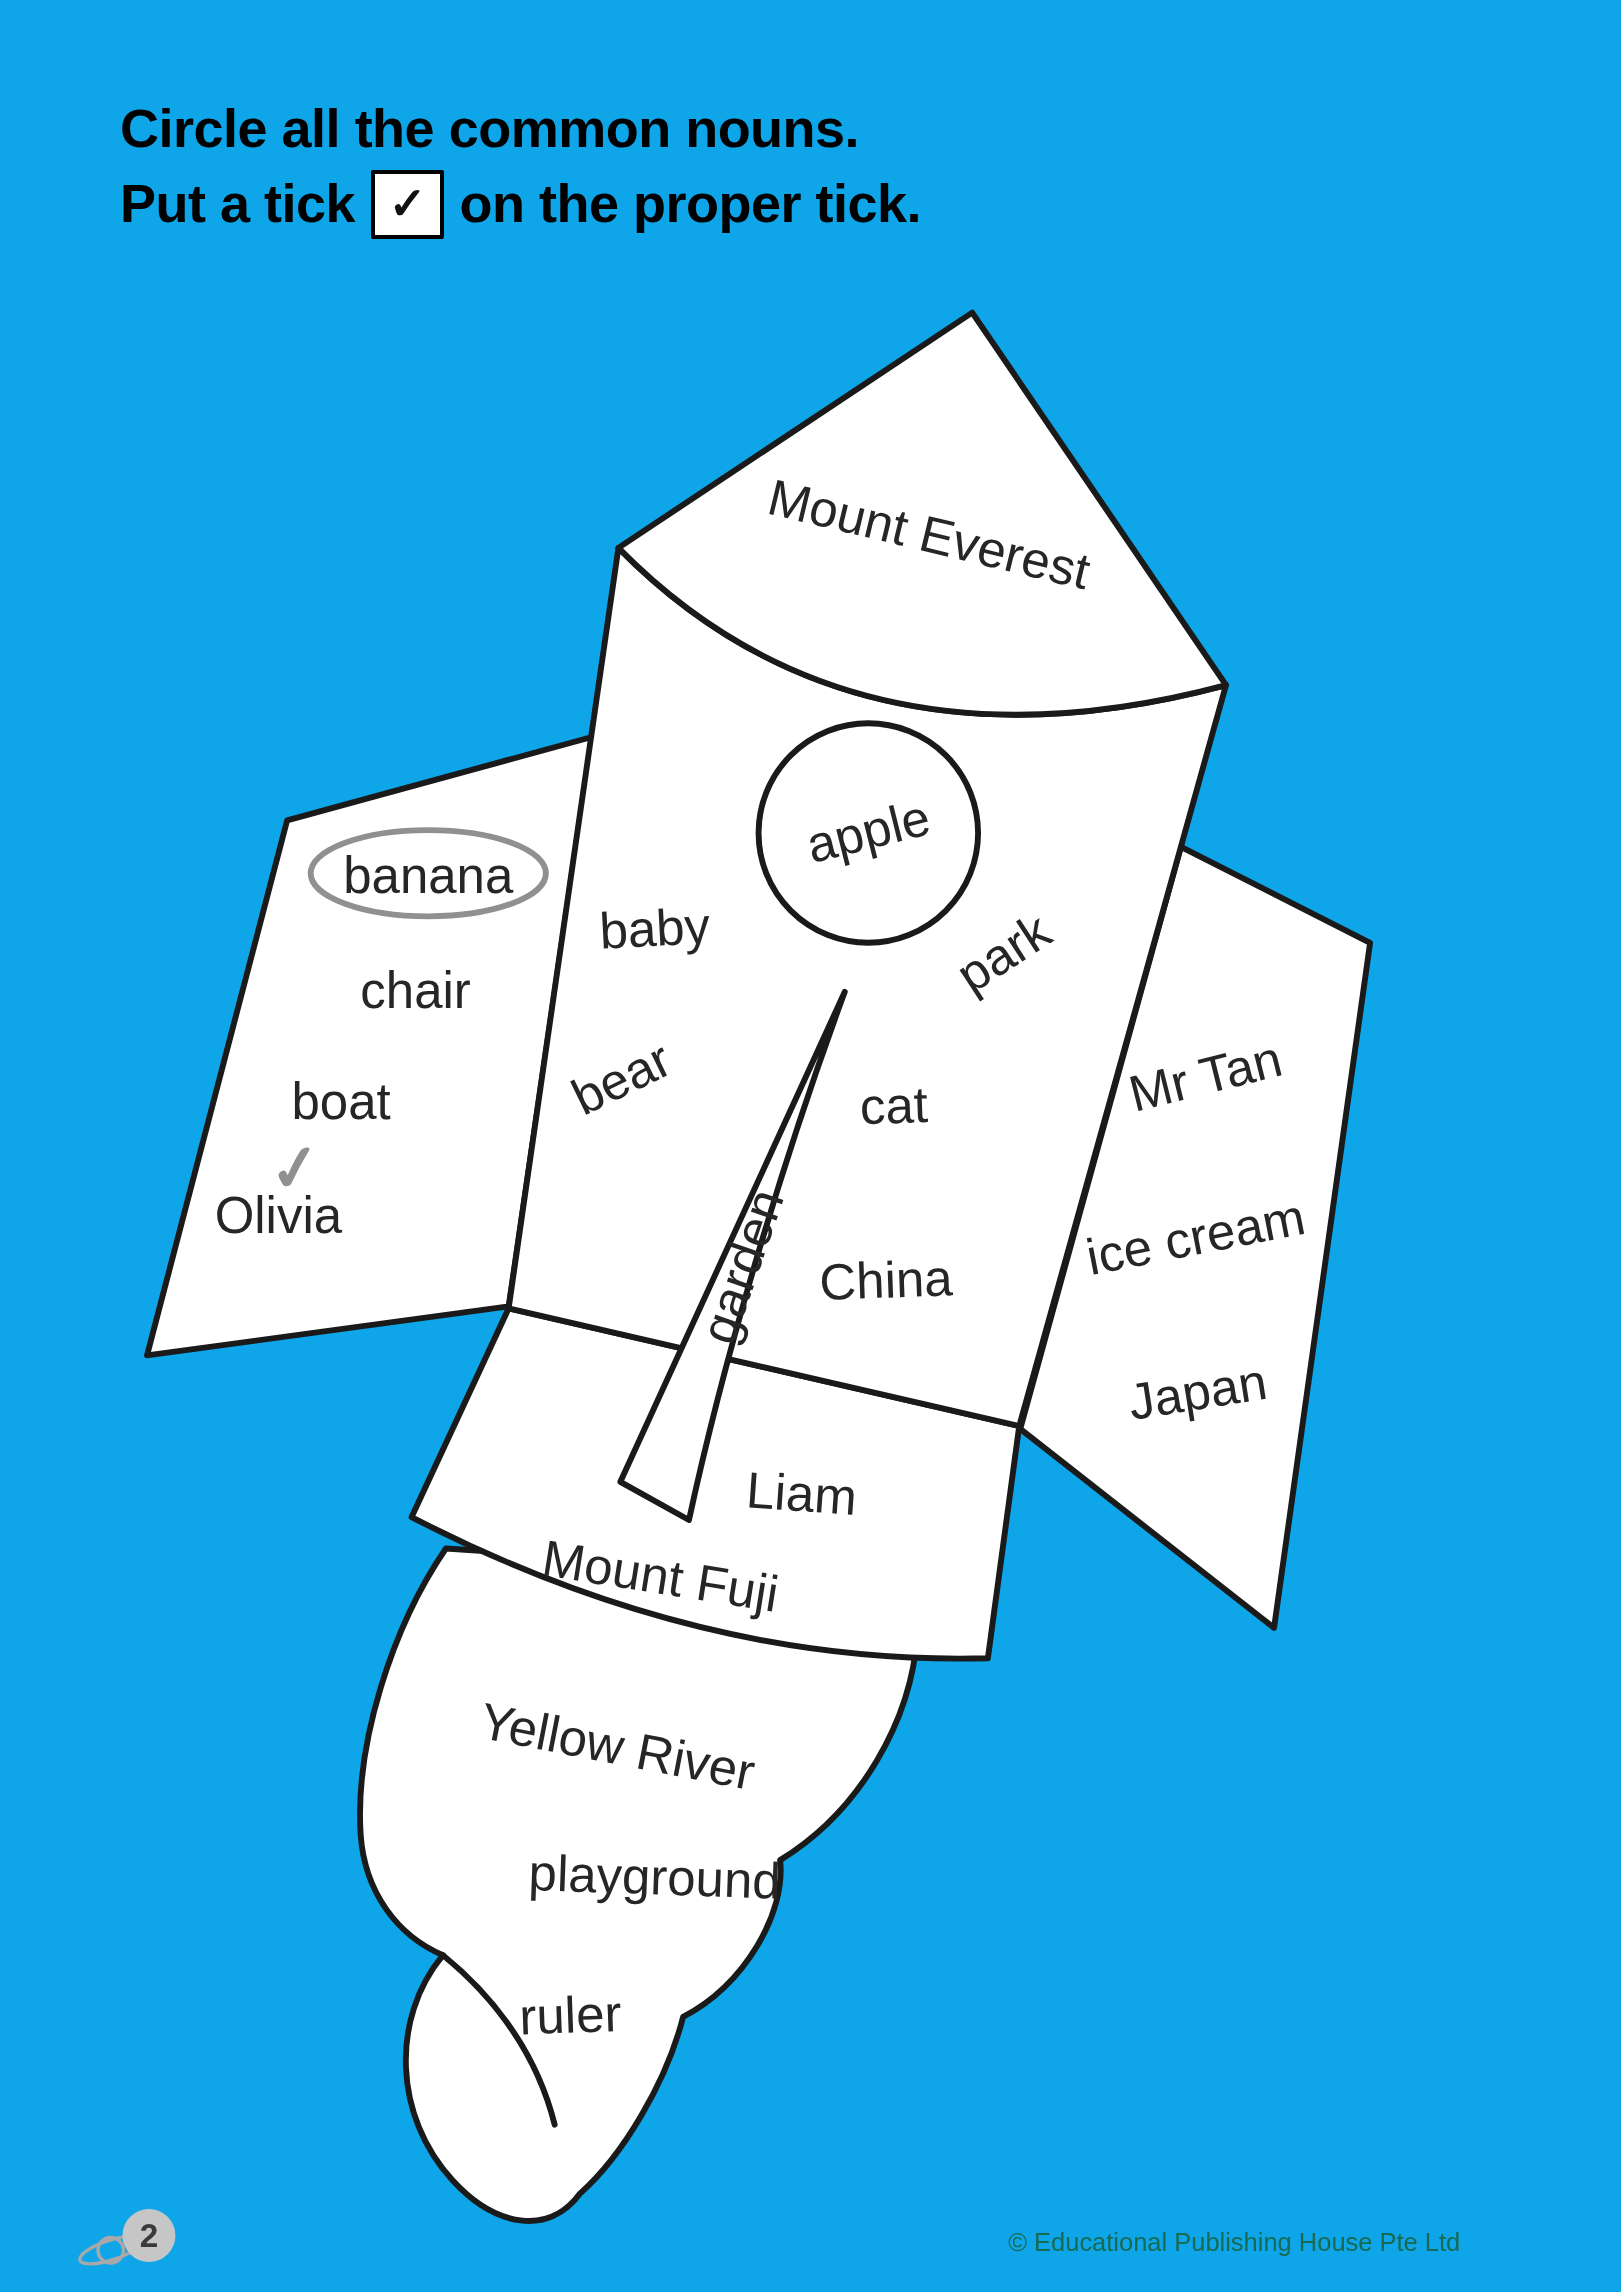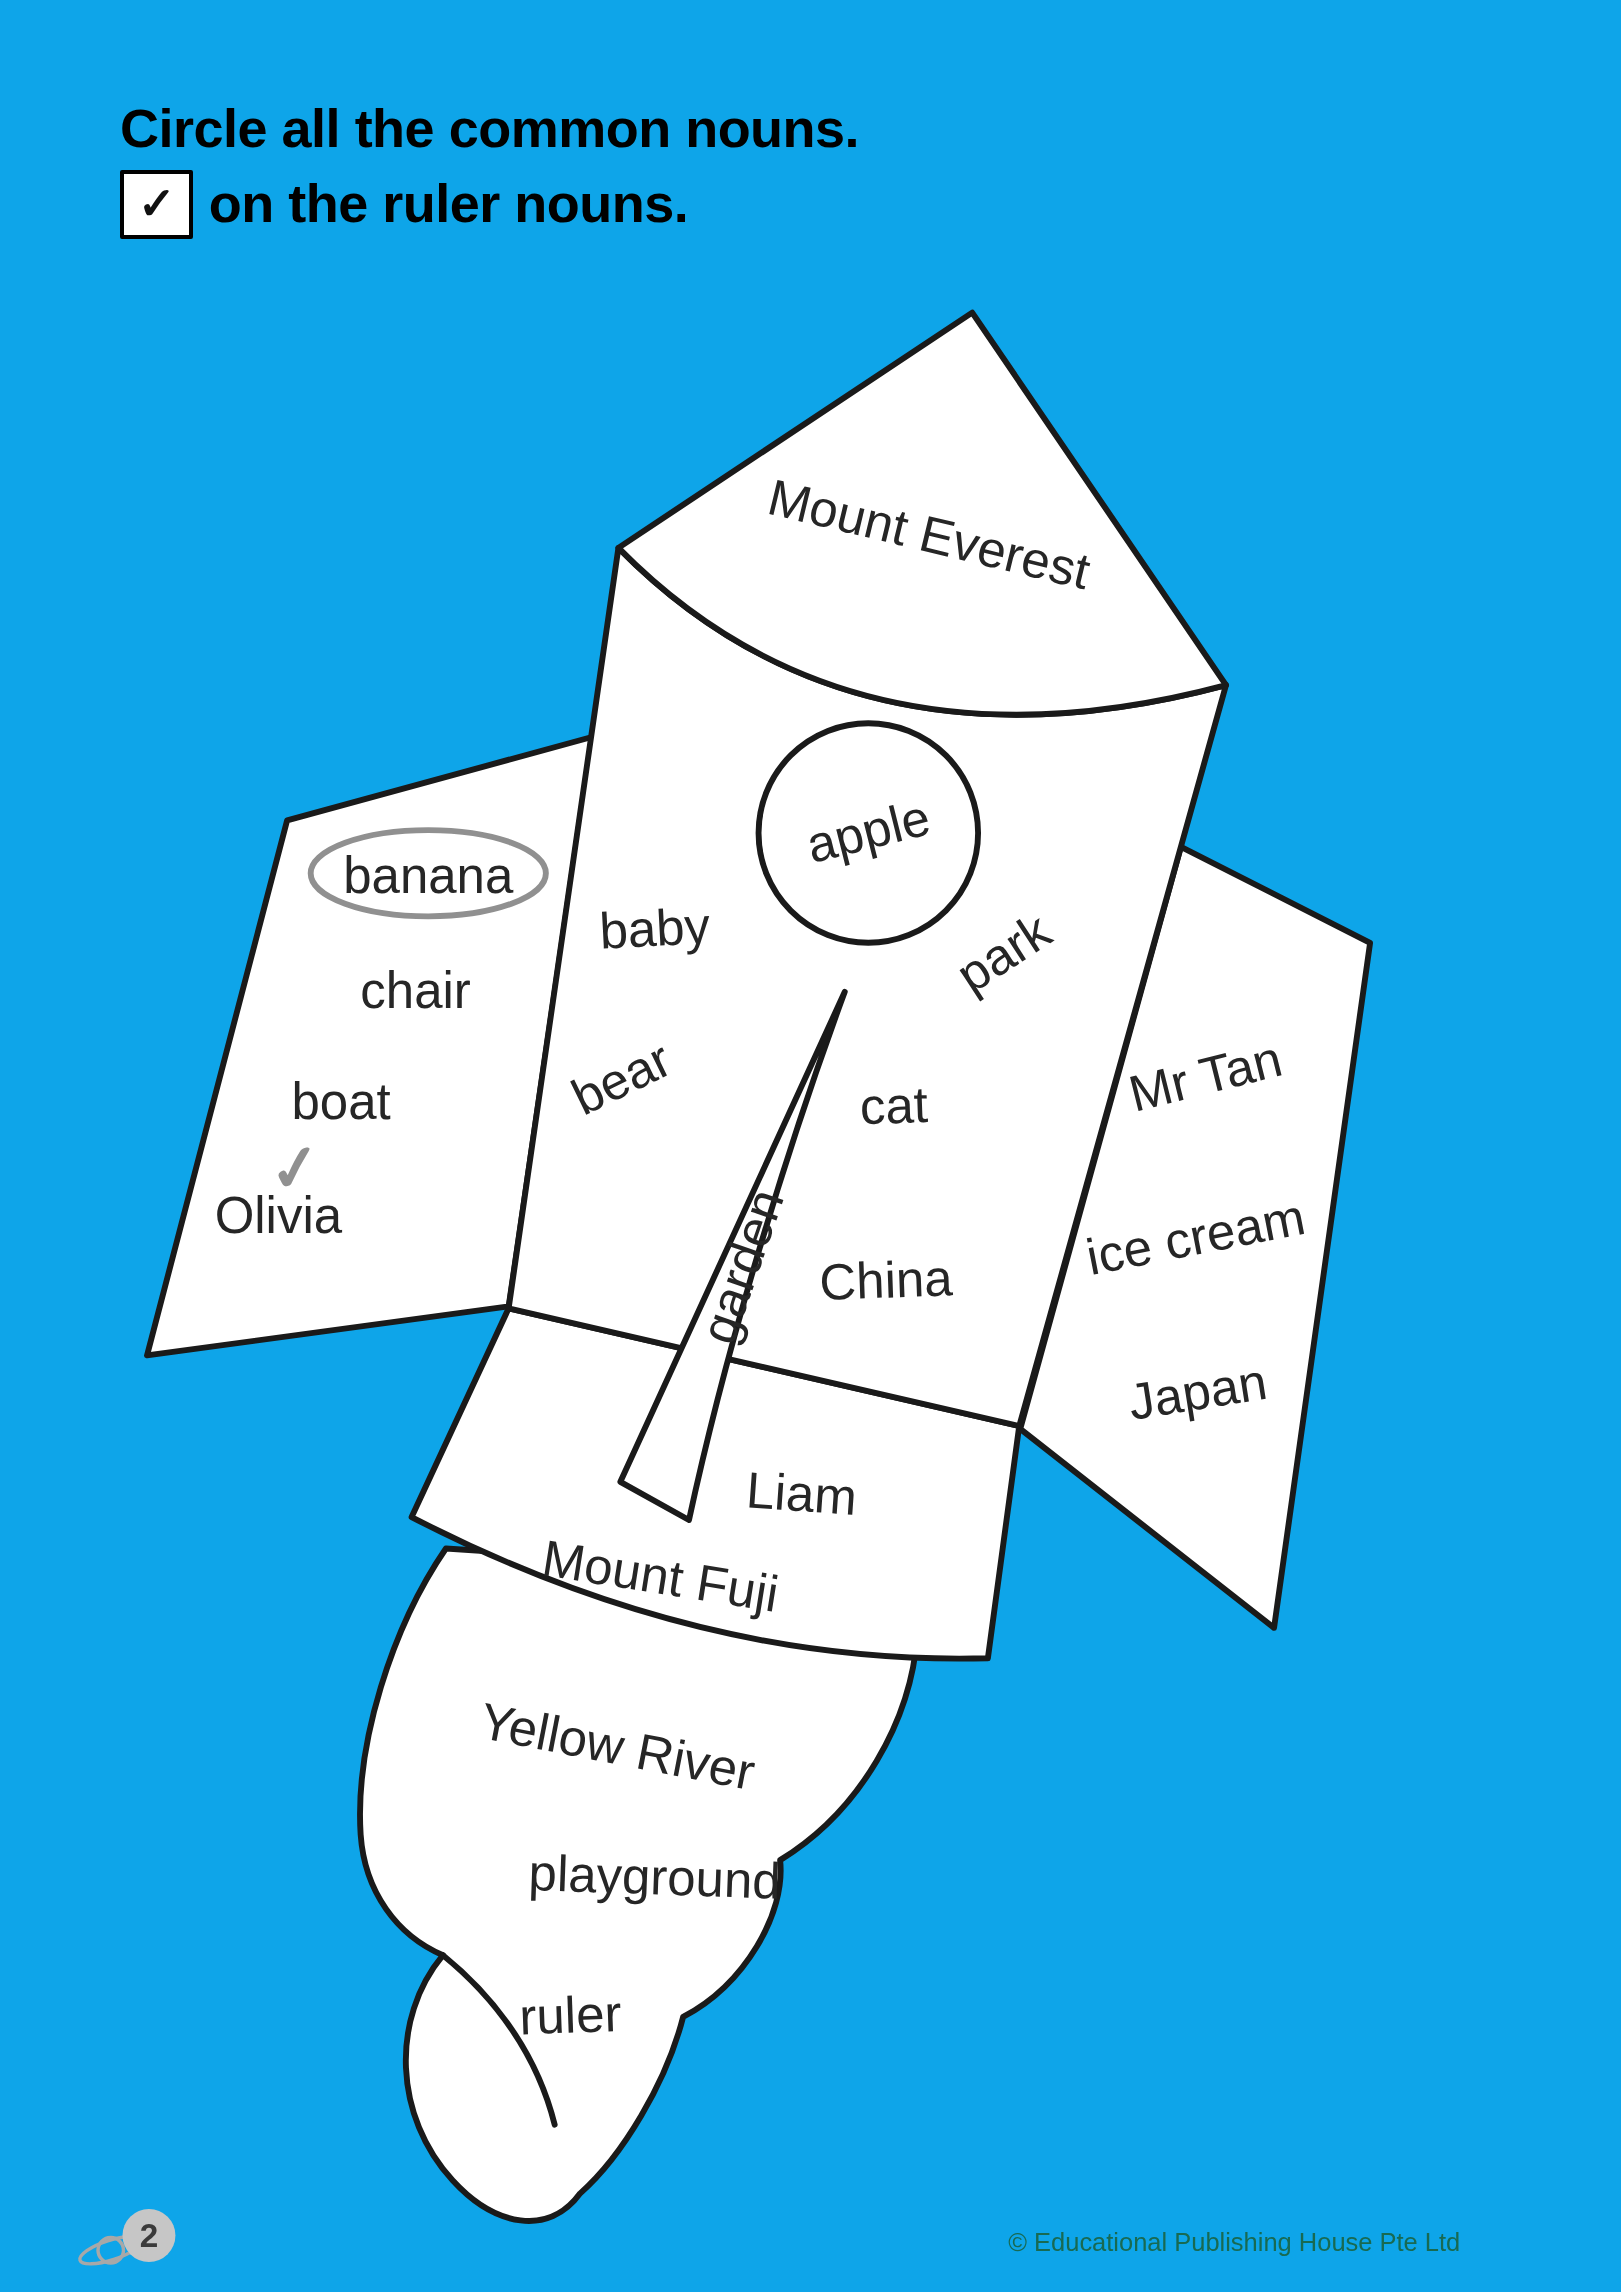--- a/index.html
+++ b/index.html
@@ -96,24 +96,25 @@
   }
 </style>
 </head>
 <body>
 
 <div class="page">
 
   <div class="title-block">
     <div>Circle all the common nouns.</div>
     <div class="title-line2">
+      <span>Put a tick</span>
       <span class="tickbox">
           <span>✓</span>
         </span>
-      <span>on the ruler nouns.</span>
+      <span>on the proper tick.</span>
     </div>
   </div>
 
   <svg class="art" viewBox="0 0 1654 2339">
 
     <path class="outline-shape" d="M 455 1580
          C 400 1660, 362 1780, 368 1872
          C 372 1930, 405 1975, 452 1995
          C 398 2060, 402 2160, 462 2225
          C 505 2272, 560 2282, 592 2238

